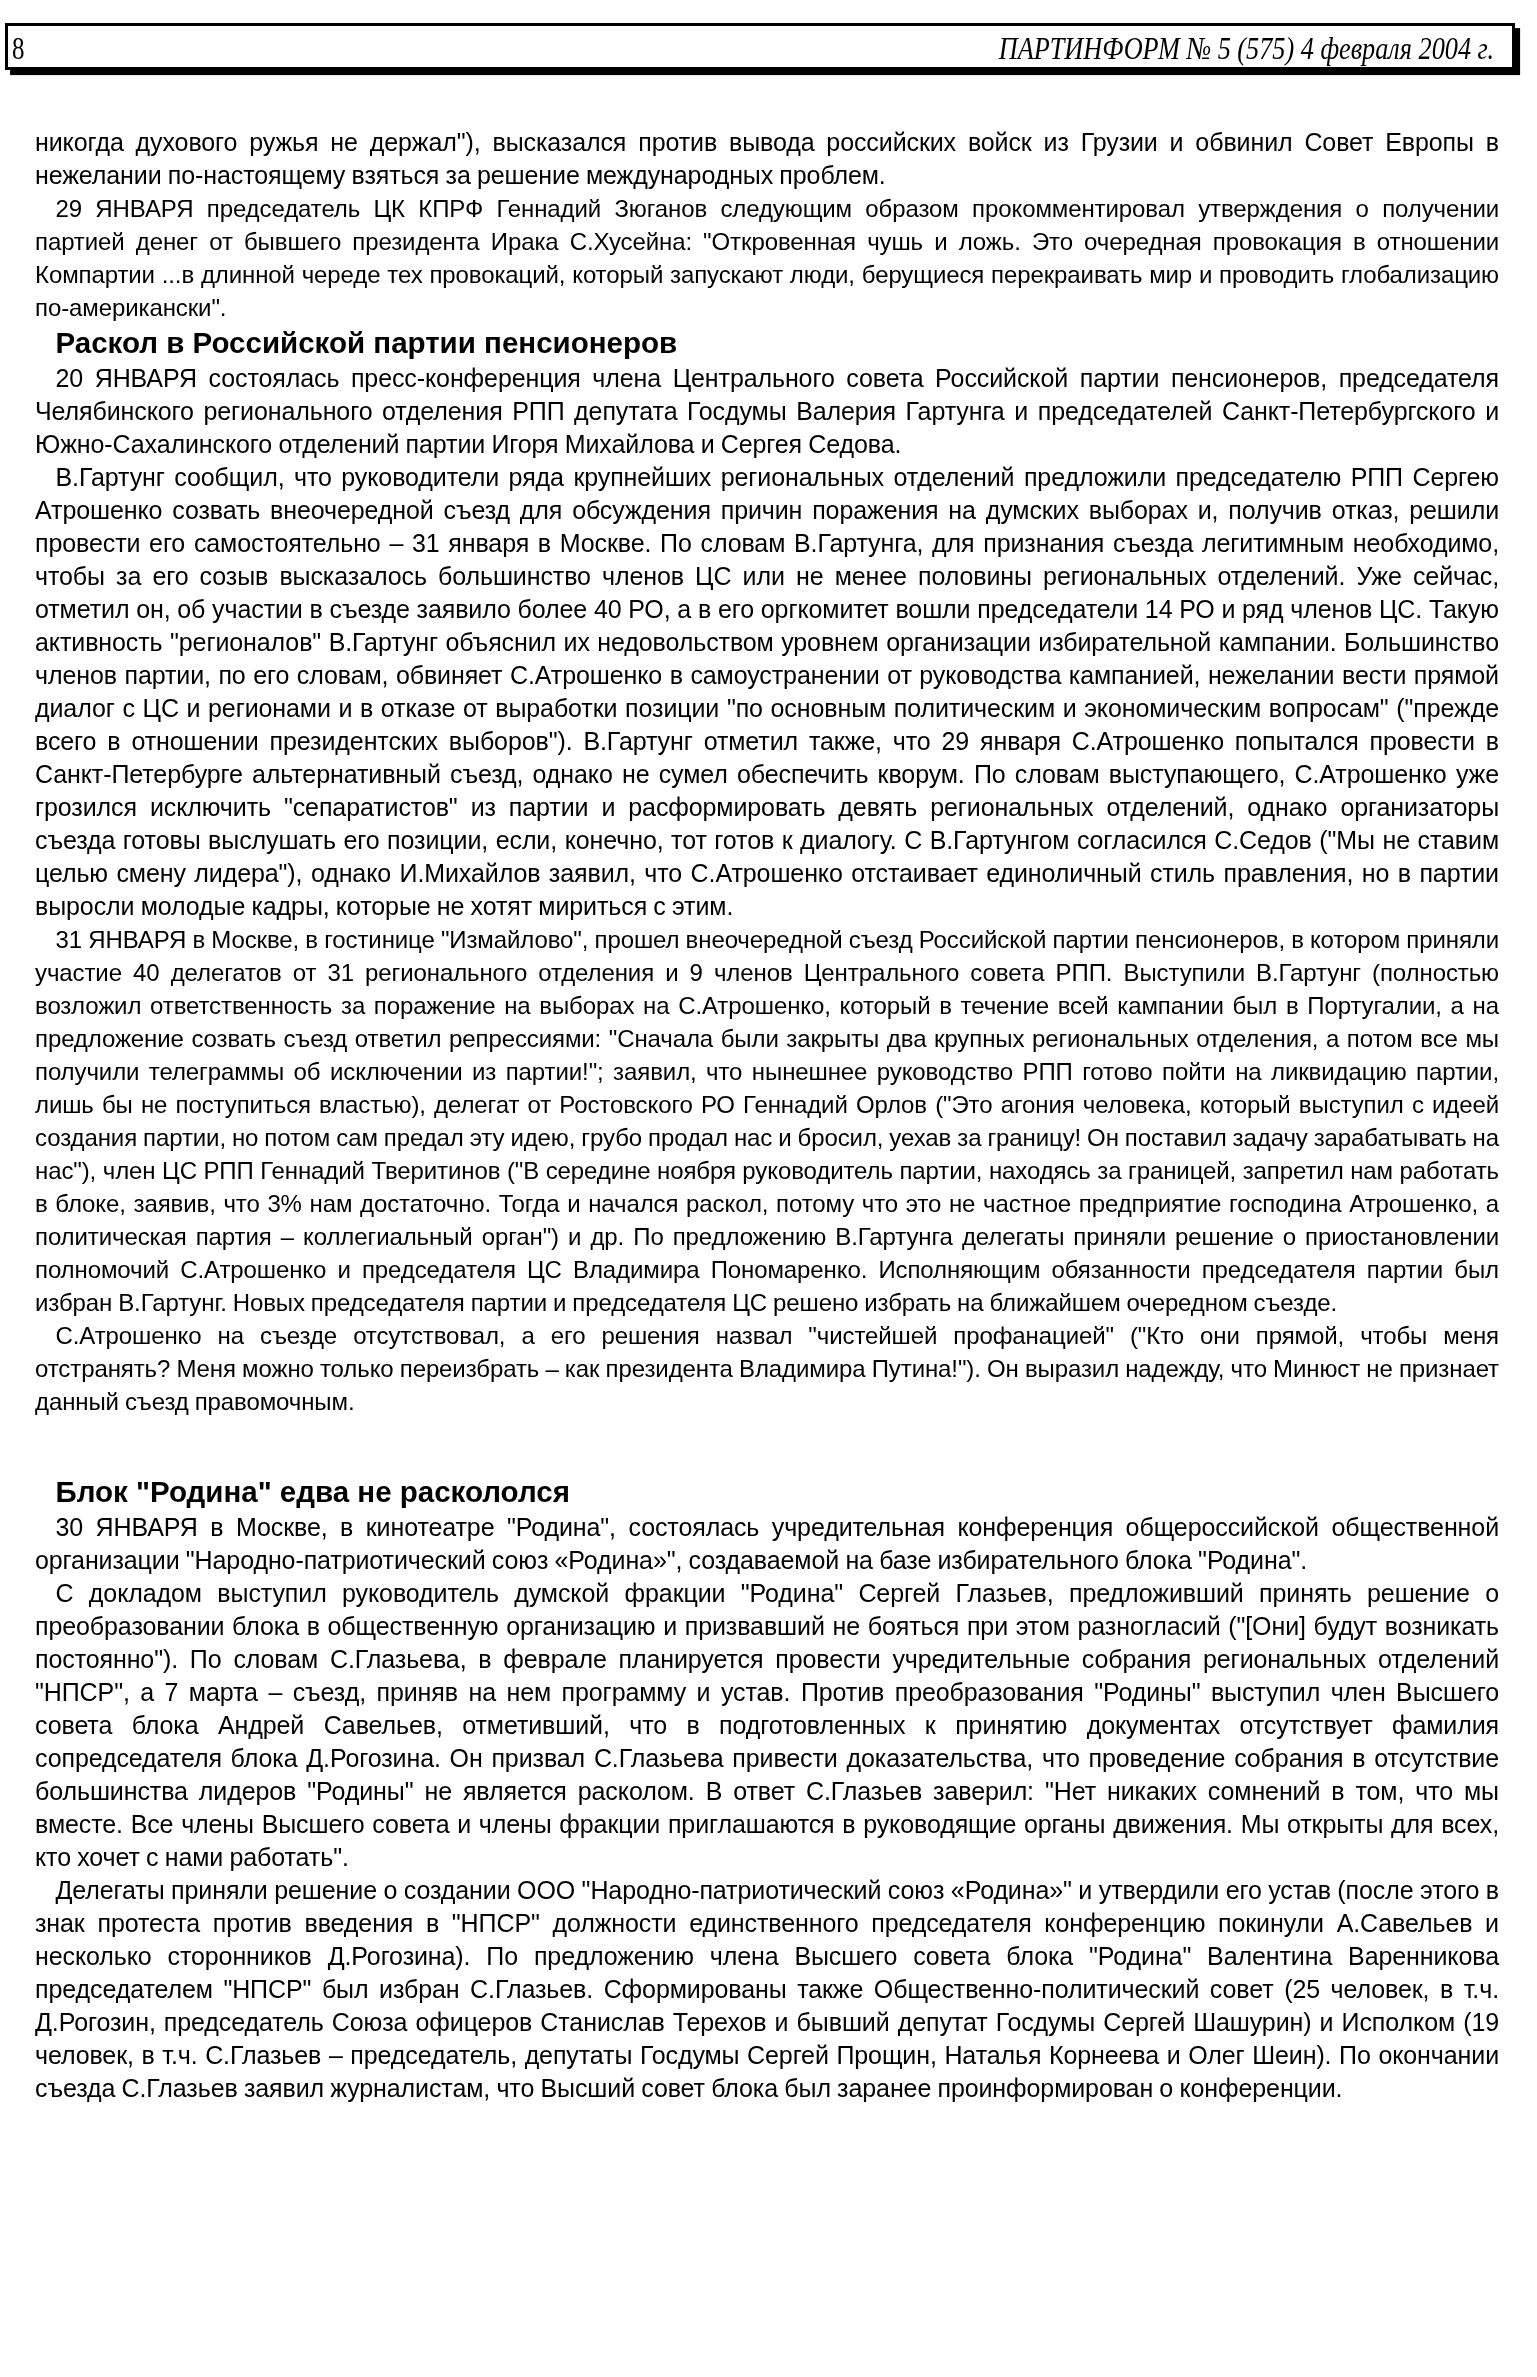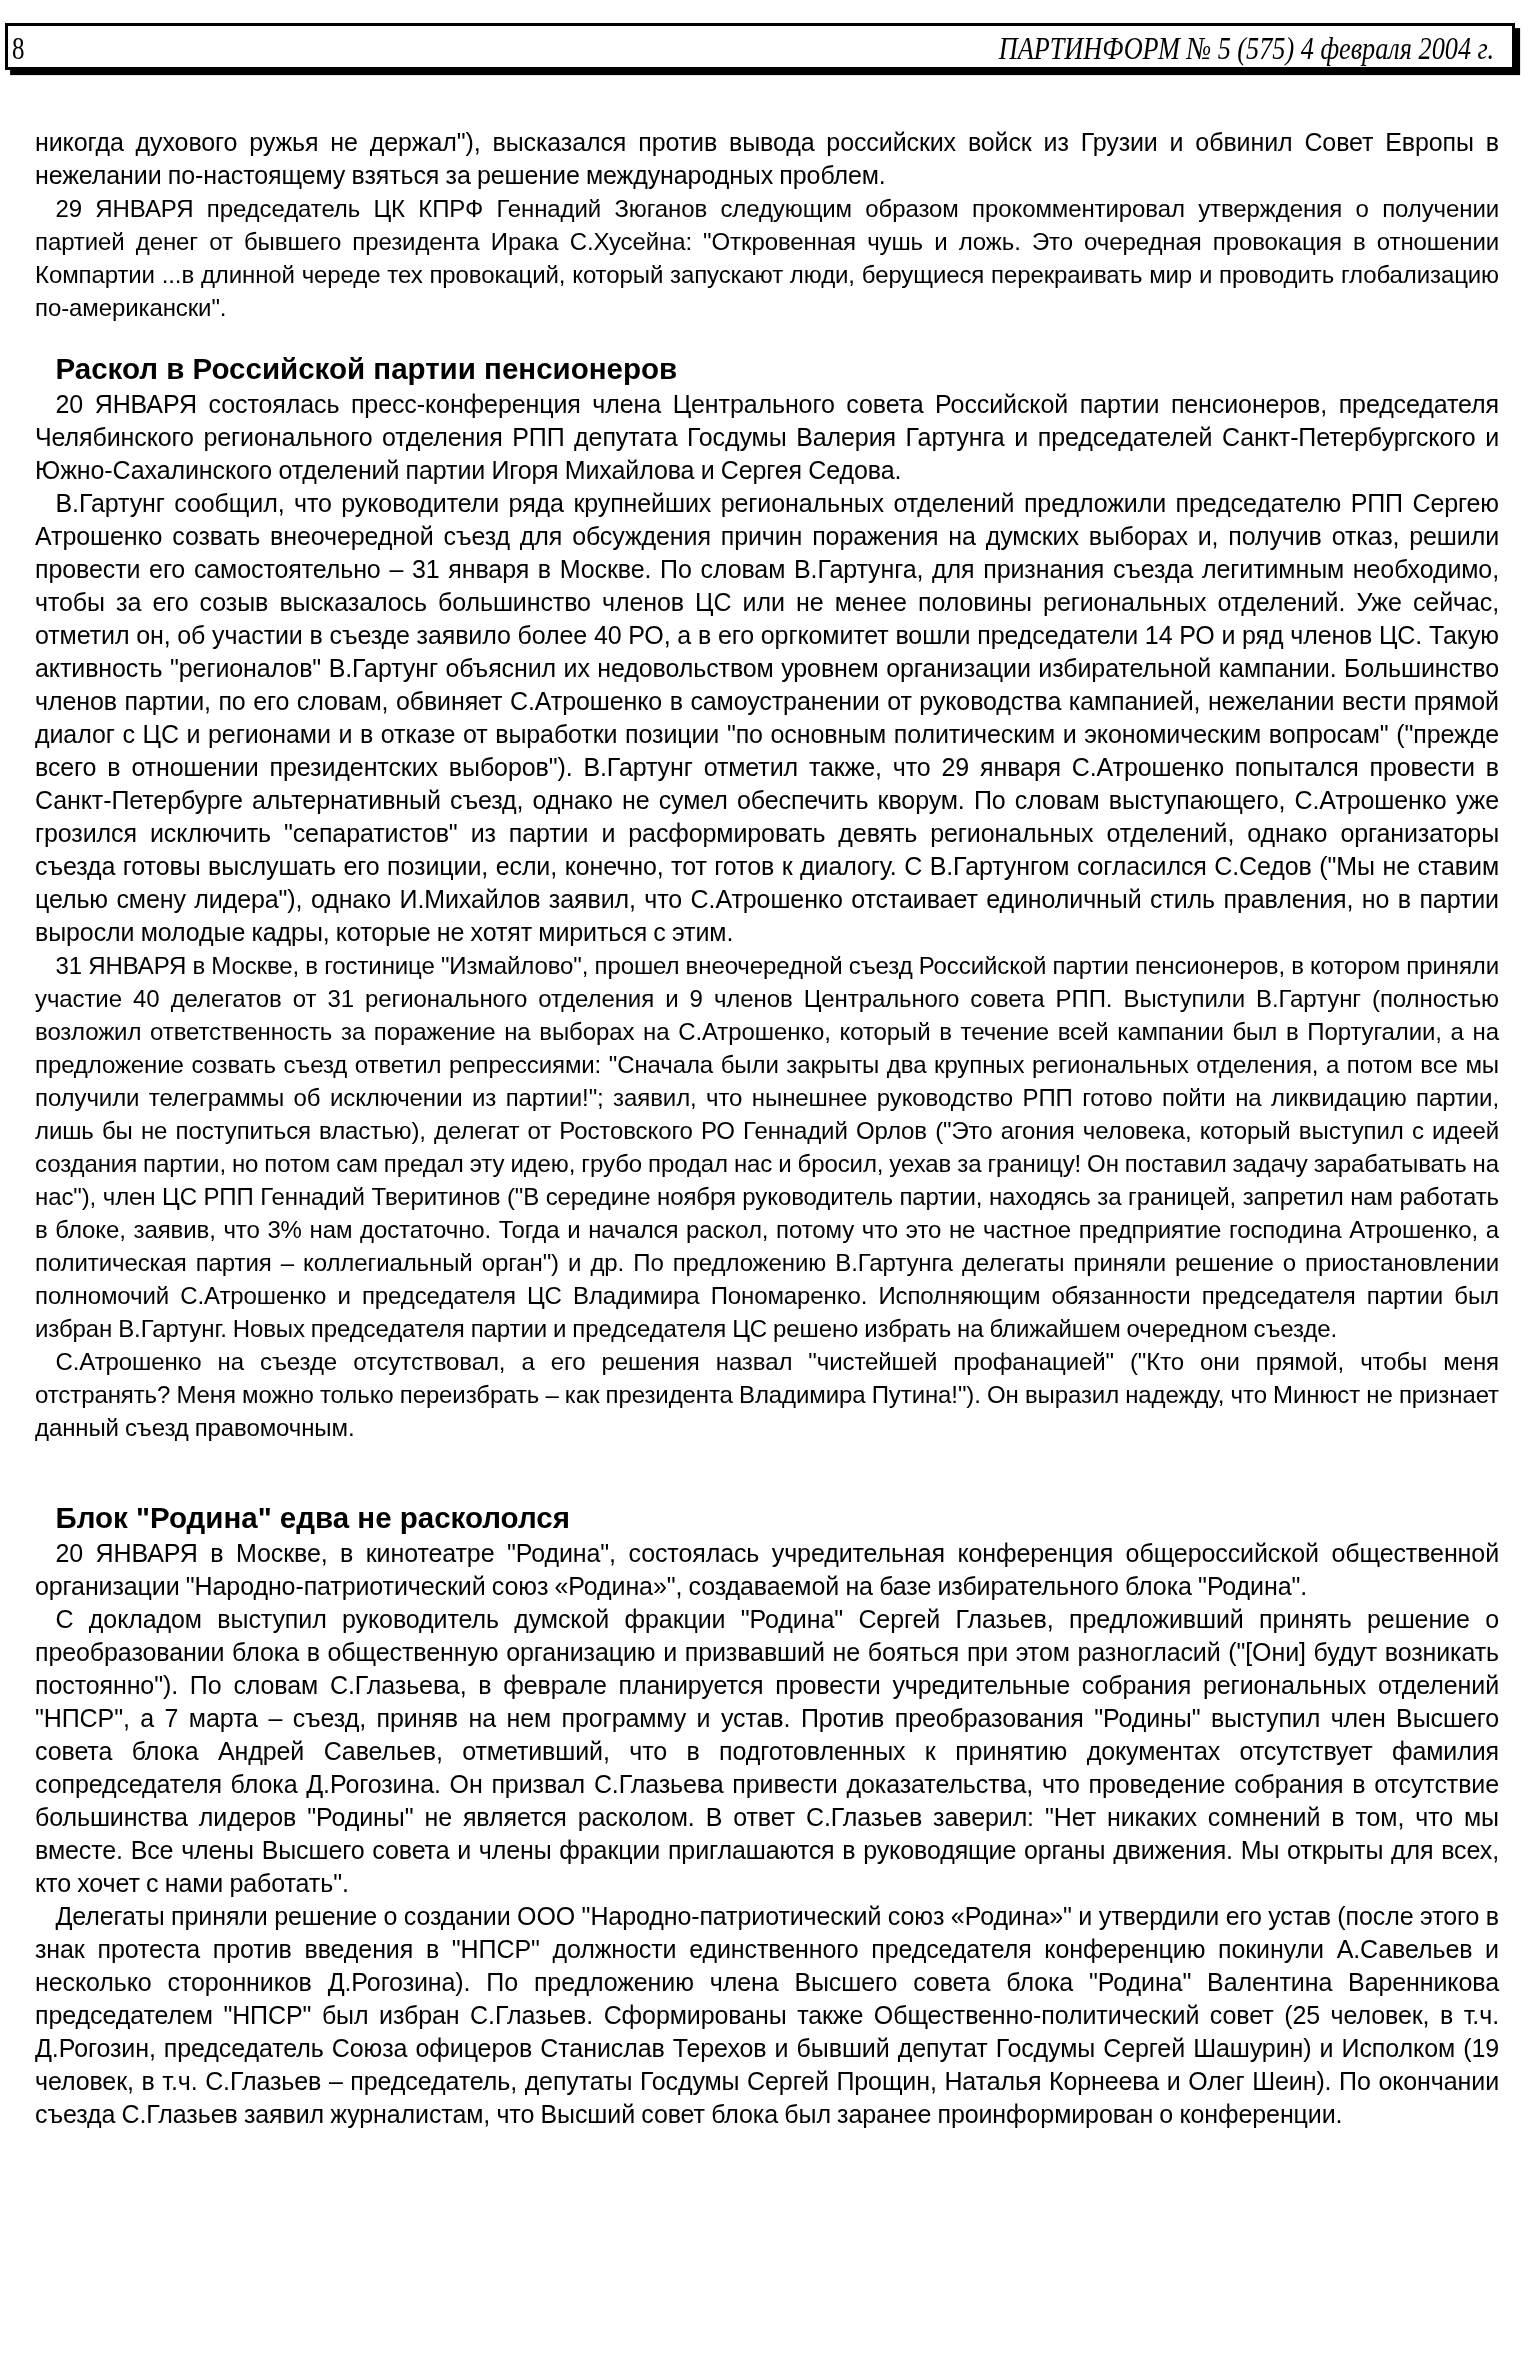--- a/index.html
+++ b/index.html
@@ -65,21 +65,21 @@
     }
     .content p.first { text-indent: 0; }
     .content p.bold { font-weight: normal; font-size: 24px; line-height: 33px; }
     .section-heading {
       margin: 0;
       padding-left: 20.5px;
       font-weight: bold;
       font-size: 29.5px;
       line-height: 38px;
     }
-    #heading-1 { margin-top: 26px; }
+    #heading-1 { }
     #heading-2 { margin-top: 55px; }
   </style>
 </head>
 <body>
 
 <div class="header-box">
   <span class="page-number">8</span>
   <span class="issue-title">ПАРТИНФОРМ № 5 (575) 4 февраля 2004 г.</span>
 </div>
 
@@ -87,17 +87,17 @@
   <p class="first">никогда духового ружья не держал"), высказался против вывода российских войск из Грузии и обвинил Совет Европы в нежелании по-настоящему взяться за решение международных проблем.</p>
   <p class="bold">29 ЯНВАРЯ председатель ЦК КПРФ Геннадий Зюганов следующим образом прокомментировал утверждения о получении партией денег от бывшего президента Ирака С.Хусейна: "Откровенная чушь и ложь. Это очередная провокация в отношении Компартии ...в длинной череде тех провокаций, который запускают люди, берущиеся перекраивать мир и проводить глобализацию по-американски".</p>
 
   <h2 class="section-heading" id="heading-1">Раскол в Российской партии пенсионеров</h2>
   <p>20 ЯНВАРЯ состоялась пресс-конференция члена Центрального совета Российской партии пенсионеров, председателя Челябинского регионального отделения РПП депутата Госдумы Валерия Гартунга и председателей Санкт-Петербургского и Южно-Сахалинского отделений партии Игоря Михайлова и Сергея Седова.</p>
   <p>В.Гартунг сообщил, что руководители ряда крупнейших региональных отделений предложили председателю РПП Сергею Атрошенко созвать внеочередной съезд для обсуждения причин поражения на думских выборах и, получив отказ, решили провести его самостоятельно – 31 января в Москве. По словам В.Гартунга, для признания съезда легитимным необходимо, чтобы за его созыв высказалось большинство членов ЦС или не менее половины региональных отделений. Уже сейчас, отметил он, об участии в съезде заявило более 40 РО, а в его оргкомитет вошли председатели 14 РО и ряд членов ЦС. Такую активность "регионалов" В.Гартунг объяснил их недовольством уровнем организации избирательной кампании. Большинство членов партии, по его словам, обвиняет С.Атрошенко в самоустранении от руководства кампанией, нежелании вести прямой диалог с ЦС и регионами и в отказе от выработки позиции "по основным политическим и экономическим вопросам" ("прежде всего в отношении президентских выборов"). В.Гартунг отметил также, что 29 января С.Атрошенко попытался провести в Санкт-Петербурге альтернативный съезд, однако не сумел обеспечить кворум. По словам выступающего, С.Атрошенко уже грозился исключить "сепаратистов" из партии и расформировать девять региональных отделений, однако организаторы съезда готовы выслушать его позиции, если, конечно, тот готов к диалогу. С В.Гартунгом согласился С.Седов ("Мы не ставим целью смену лидера"), однако И.Михайлов заявил, что С.Атрошенко отстаивает единоличный стиль правления, но в партии выросли молодые кадры, которые не хотят мириться с этим.</p>
   <p class="bold">31 ЯНВАРЯ в Москве, в гостинице "Измайлово", прошел внеочередной съезд Российской партии пенсионеров, в котором приняли участие 40 делегатов от 31 регионального отделения и 9 членов Центрального совета РПП. Выступили В.Гартунг (полностью возложил ответственность за поражение на выборах на С.Атрошенко, который в течение всей кампании был в Португалии, а на предложение созвать съезд ответил репрессиями: "Сначала были закрыты два крупных региональных отделения, а потом все мы получили телеграммы об исключении из партии!"; заявил, что нынешнее руководство РПП готово пойти на ликвидацию партии, лишь бы не поступиться властью), делегат от Ростовского РО Геннадий Орлов ("Это агония человека, который выступил с идеей создания партии, но потом сам предал эту идею, грубо продал нас и бросил, уехав за границу! Он поставил задачу зарабатывать на нас"), член ЦС РПП Геннадий Тверитинов ("В середине ноября руководитель партии, находясь за границей, запретил нам работать в блоке, заявив, что 3% нам достаточно. Тогда и начался раскол, потому что это не частное предприятие господина Атрошенко, а политическая партия – коллегиальный орган") и др. По предложению В.Гартунга делегаты приняли решение о приостановлении полномочий С.Атрошенко и председателя ЦС Владимира Пономаренко. Исполняющим обязанности председателя партии был избран В.Гартунг. Новых председателя партии и председателя ЦС решено избрать на ближайшем очередном съезде.</p>
   <p class="bold">С.Атрошенко на съезде отсутствовал, а его решения назвал "чистейшей профанацией" ("Кто они прямой, чтобы меня отстранять? Меня можно только переизбрать – как президента Владимира Путина!"). Он выразил надежду, что Минюст не признает данный съезд правомочным.</p>
 
   <h2 class="section-heading" id="heading-2">Блок "Родина" едва не раскололся</h2>
-  <p>20 ЯНВАРЯ в Москве, в кинотеатре "Родина", состоялась учредительная конференция общероссийской общественной организации "Народно-патриотический союз «Родина»", создаваемой на базе избирательного блока "Родина".</p>
+  <p>30 ЯНВАРЯ в Москве, в кинотеатре "Родина", состоялась учредительная конференция общероссийской общественной организации "Народно-патриотический союз «Родина»", создаваемой на базе избирательного блока "Родина".</p>
   <p>С докладом выступил руководитель думской фракции "Родина" Сергей Глазьев, предложивший принять решение о преобразовании блока в общественную организацию и призвавший не бояться при этом разногласий ("[Они] будут возникать постоянно"). По словам С.Глазьева, в феврале планируется провести учредительные собрания региональных отделений "НПСР", а 7 марта – съезд, приняв на нем программу и устав. Против преобразования "Родины" выступил член Высшего совета блока Андрей Савельев, отметивший, что в подготовленных к принятию документах отсутствует фамилия сопредседателя блока Д.Рогозина. Он призвал С.Глазьева привести доказательства, что проведение собрания в отсутствие большинства лидеров "Родины" не является расколом. В ответ С.Глазьев заверил: "Нет никаких сомнений в том, что мы вместе. Все члены Высшего совета и члены фракции приглашаются в руководящие органы движения. Мы открыты для всех, кто хочет с нами работать".</p>
   <p>Делегаты приняли решение о создании ООО "Народно-патриотический союз «Родина»" и утвердили его устав (после этого в знак протеста против введения в "НПСР" должности единственного председателя конференцию покинули А.Савельев и несколько сторонников Д.Рогозина). По предложению члена Высшего совета блока "Родина" Валентина Варенникова председателем "НПСР" был избран С.Глазьев. Сформированы также Общественно-политический совет (25 человек, в т.ч. Д.Рогозин, председатель Союза офицеров Станислав Терехов и бывший депутат Госдумы Сергей Шашурин) и Исполком (19 человек, в т.ч. С.Глазьев – председатель, депутаты Госдумы Сергей Прощин, Наталья Корнеева и Олег Шеин). По окончании съезда С.Глазьев заявил журналистам, что Высший совет блока был заранее проинформирован о конференции.</p>
 </div>
 
 
 </body></html>

